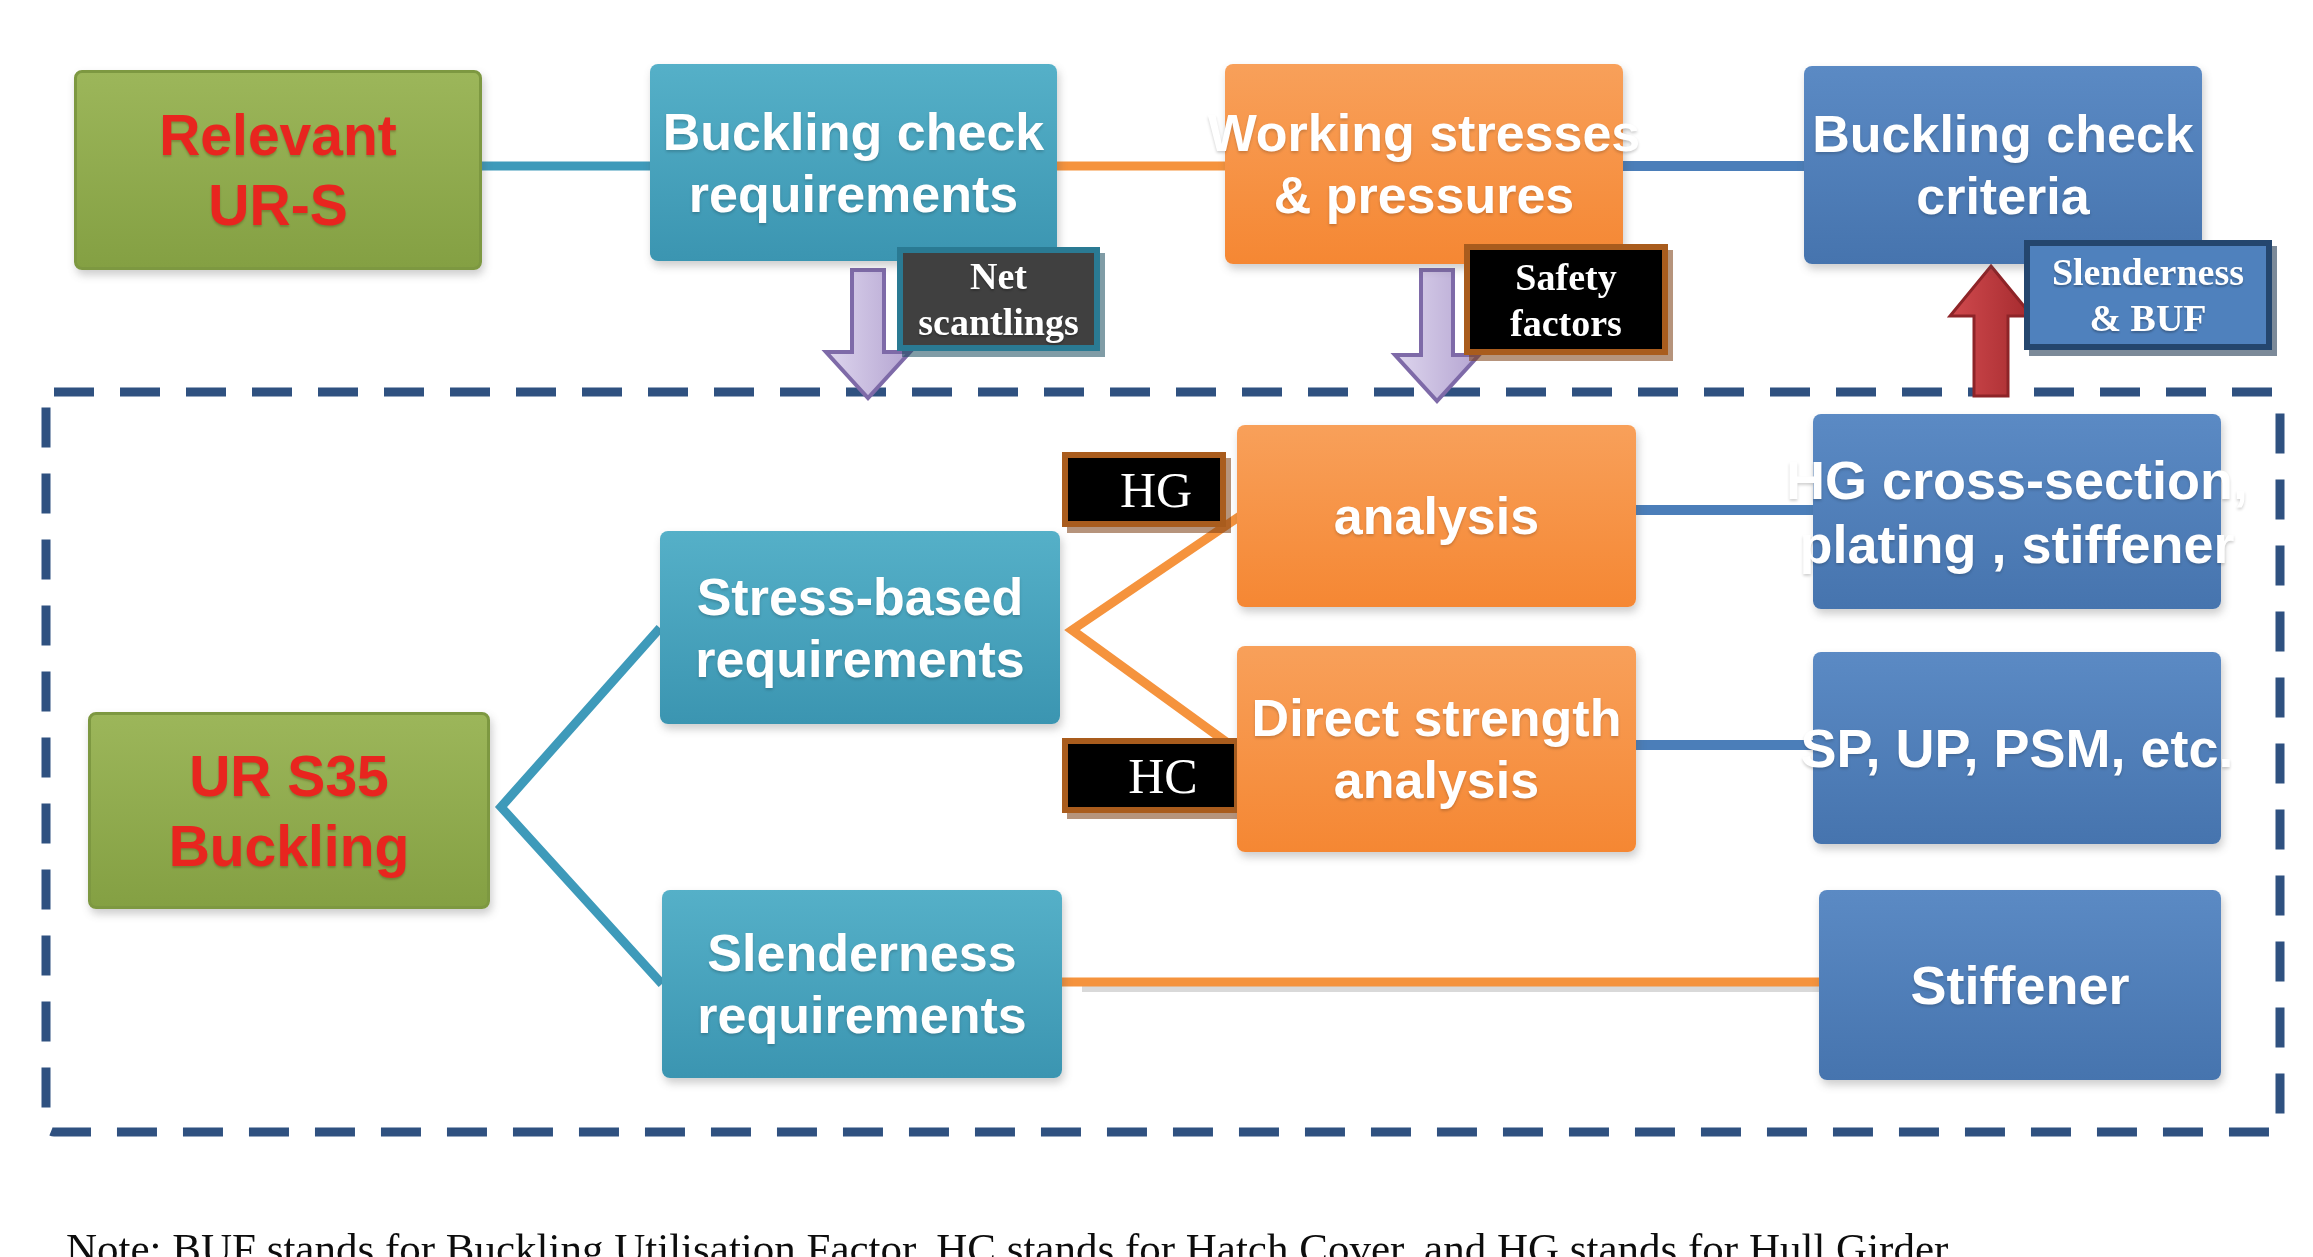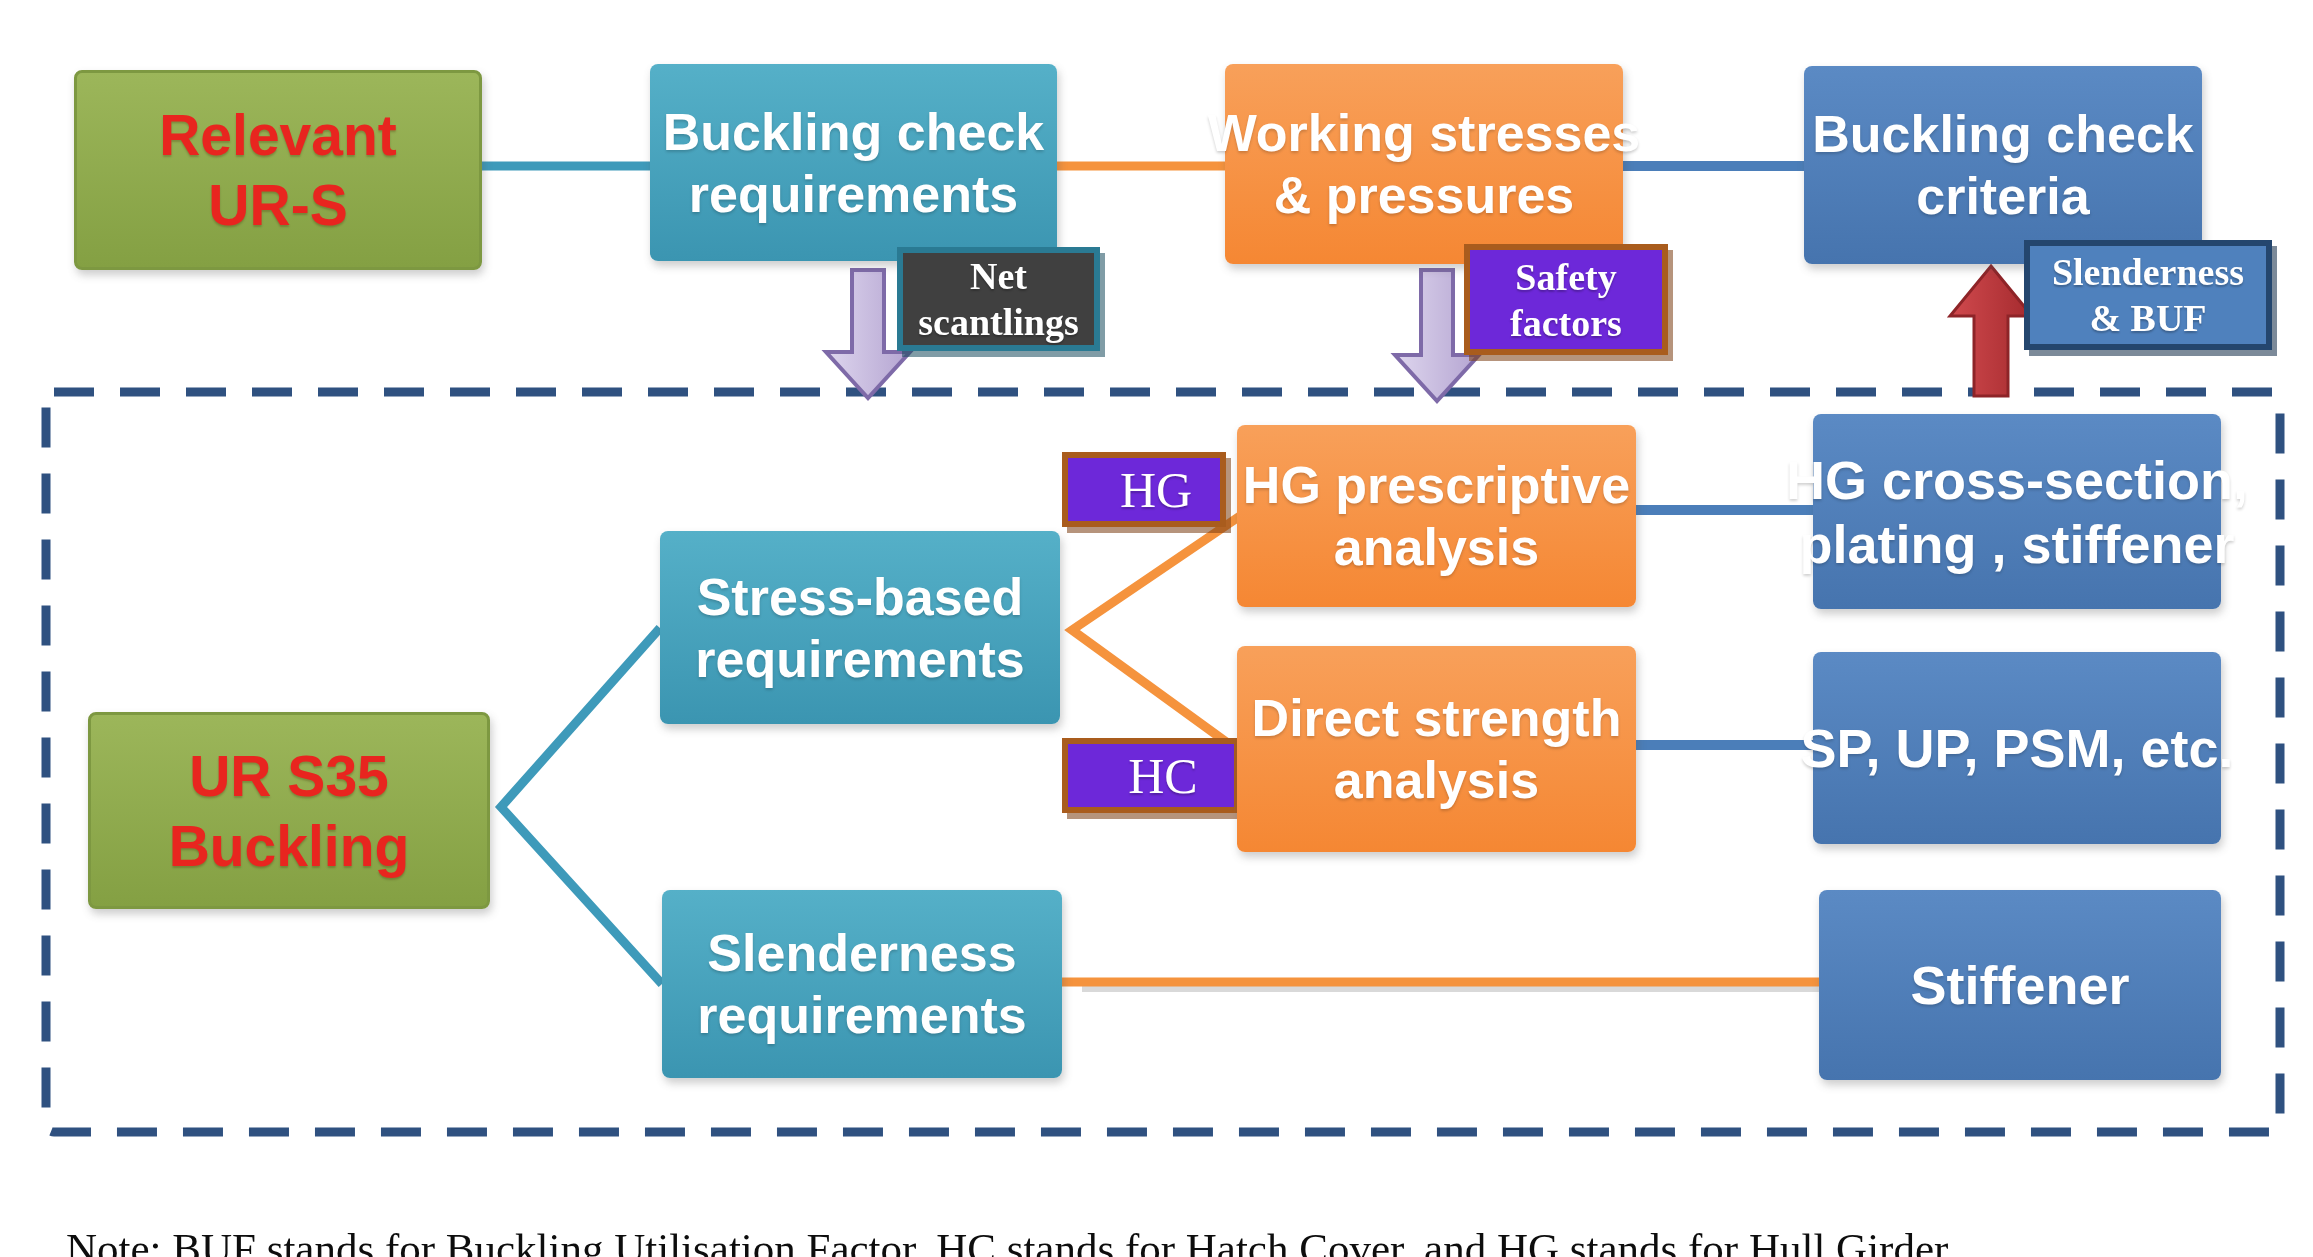--- a/index.html
+++ b/index.html
@@ -30,21 +30,21 @@
   .big .line{font-size:54px;line-height:64px;}
   .redtxt .line{color:var(--red-text,#e8251f);font-size:57px;line-height:70px;
         text-shadow:0 2px 2px rgba(60,30,0,.25);}
 
   
   .tag{position:absolute;display:flex;flex-direction:column;align-items:center;justify-content:center;
        text-align:center;font-family:"Liberation Serif",serif;color:#fff;}
   .tag .tline{font-size:38px;line-height:46px;font-weight:bold;color:#fff;white-space:nowrap;
        text-shadow:0 2px 2px rgba(0,0,0,.25);}
   .tag.tealtag{background:#404040;border:6px solid #2a7a93;box-shadow:5px 6px 0 rgba(23,74,92,.55);}
-  .tag.orangetag{background:#6d28d9;border:6px solid #a95c1d;box-shadow:5px 6px 0 rgba(122,61,16,.55);}
+  .tag.orangetag{background:#000000;border:6px solid #a95c1d;box-shadow:5px 6px 0 rgba(122,61,16,.55);}
   .tag.bluetag{background:#4f81bd;border:6px solid #24466e;box-shadow:5px 6px 0 rgba(16,42,70,.55);}
   .tag.mini .tline{font-size:50px;line-height:56px;font-weight:normal;margin-left:24px;}
 
   .note{position:absolute;left:66px;top:1224px;width:2200px;
         font-family:"Liberation Serif",serif;font-size:43px;color:#0d0d0d;white-space:nowrap;}
 </style>
 </head>
 <body>
 
 <div class="canvas">
@@ -134,21 +134,20 @@
 
   <div class="tag orangetag mini" style="left:1062px;top:452px;width:152px;height:63px">
     <div class="tline">HG</div>
   </div>
 
   <div class="tag orangetag mini" style="left:1062px;top:738px;width:166px;height:63px">
     <div class="tline">HC</div>
   </div>
 
   <div class="box orange" style="left:1237px;top:425px;width:399px;height:182px">
-    <div class="line">HG prescriptive</div>
     <div class="line">analysis</div>
   </div>
 
   <div class="box orange" style="left:1237px;top:646px;width:399px;height:206px">
     <div class="line">Direct strength</div>
     <div class="line">analysis</div>
   </div>
 
   <div class="box blue big" style="left:1813px;top:414px;width:408px;height:195px">
     <div class="line">HG cross-section,</div>

